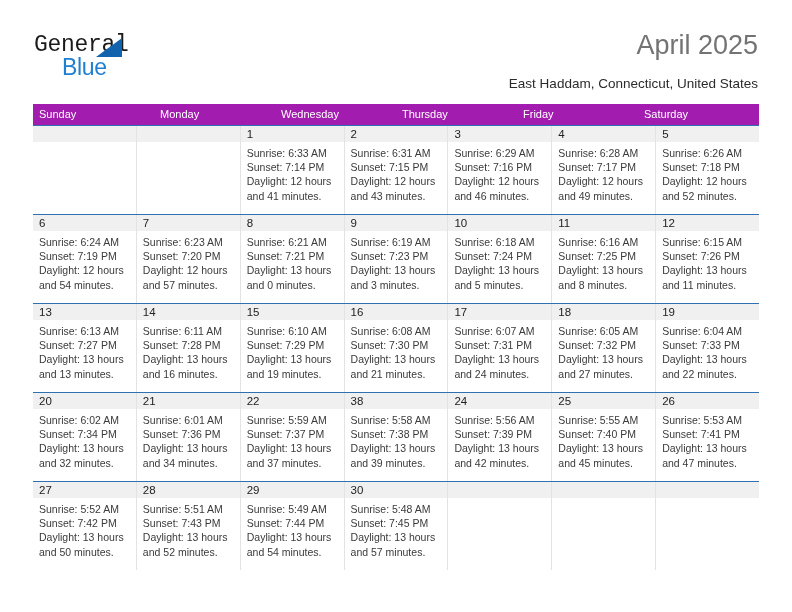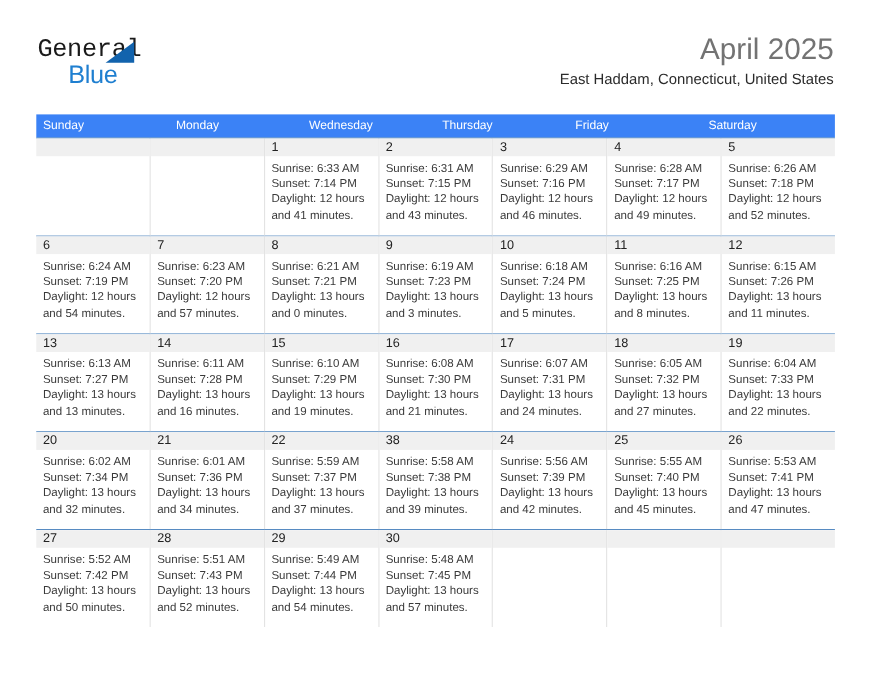--- a/index.html
+++ b/index.html
@@ -72,34 +72,34 @@
   .cal-title {
     font-size: 27px;
     color: #737373;
     line-height: 34px;
     white-space: nowrap;
   }
   .cal-subtitle {
     font-size: 13.5px;
     color: #2b2b2b;
     line-height: 20px;
-    margin-top: 0;
+    margin-top: 12px;
     white-space: nowrap;
   }
 
   
   .calendar {
     position: absolute;
     left: 33px;
     top: 104px;
     width: 726px;
   }
   .weekday-row {
     display: flex;
-    background: #3b82f6;
+    background: #a21caf;
     height: 21px;
   }
   .weekday {
     flex: 1 1 0;
     min-width: 0;
     color: #ffffff;
     font-size: 11px;
     line-height: 21px;
     padding-left: 6px;
     box-sizing: border-box;

